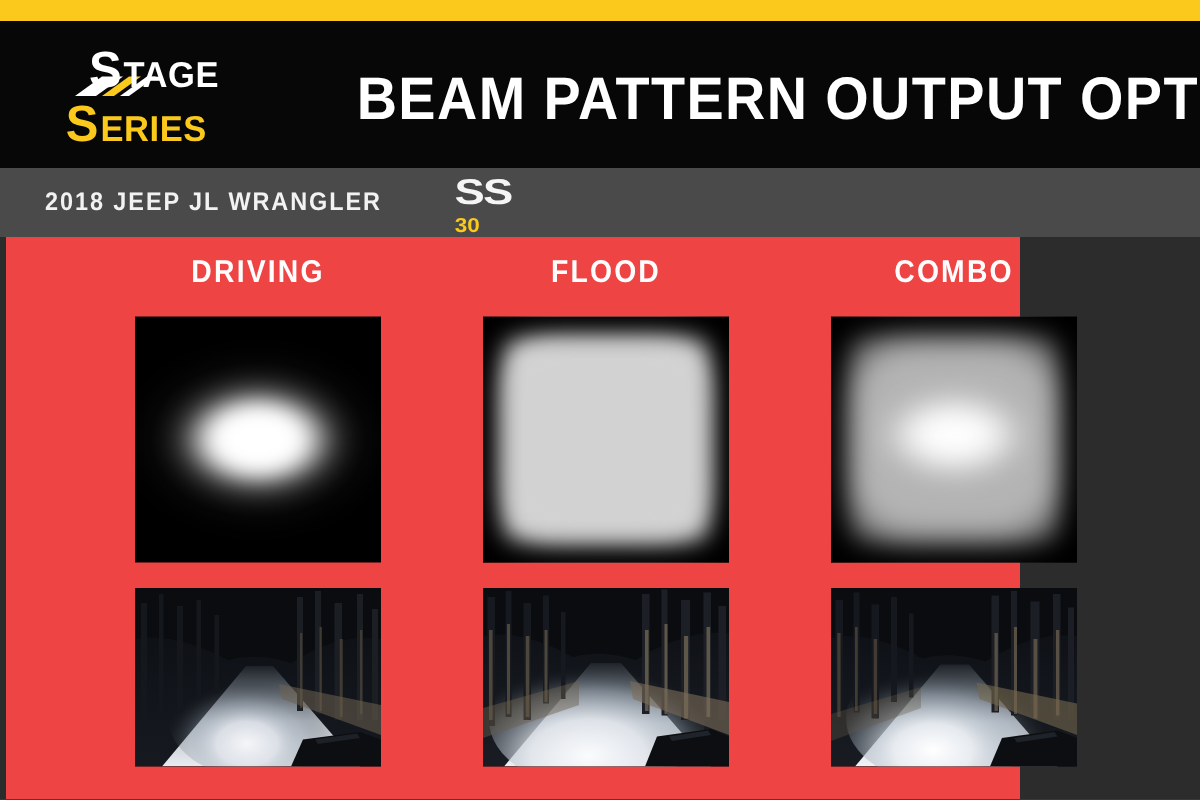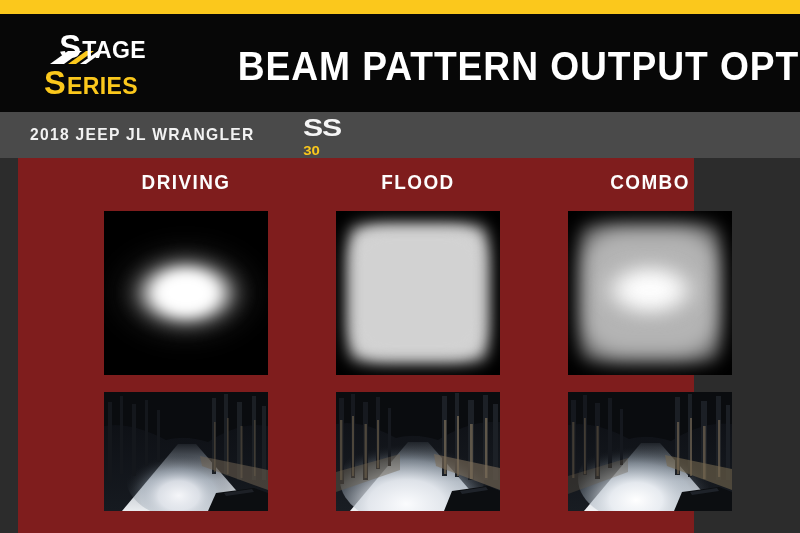--- a/index.html
+++ b/index.html
@@ -118,24 +118,24 @@
     font-size: 15px;
     font-weight: bold;
     letter-spacing: 0px;
     margin-left: 7px;
     transform: scaleY(0.9);
   }
 
   
   .body-area {
     position: absolute;
-    left: 18px; top: 158px;
+    left: 4px; top: 158px;
     width: 676px;
     height: 375px;
-    background: #7f1d1d;
+    background: #ef4444;
   }
 
   .col {
     position: absolute;
     top: 0;
     width: 164px;
   }
   .col-0 { left: 86px; }
   .col-1 { left: 318px; }
   .col-2 { left: 550px; }

